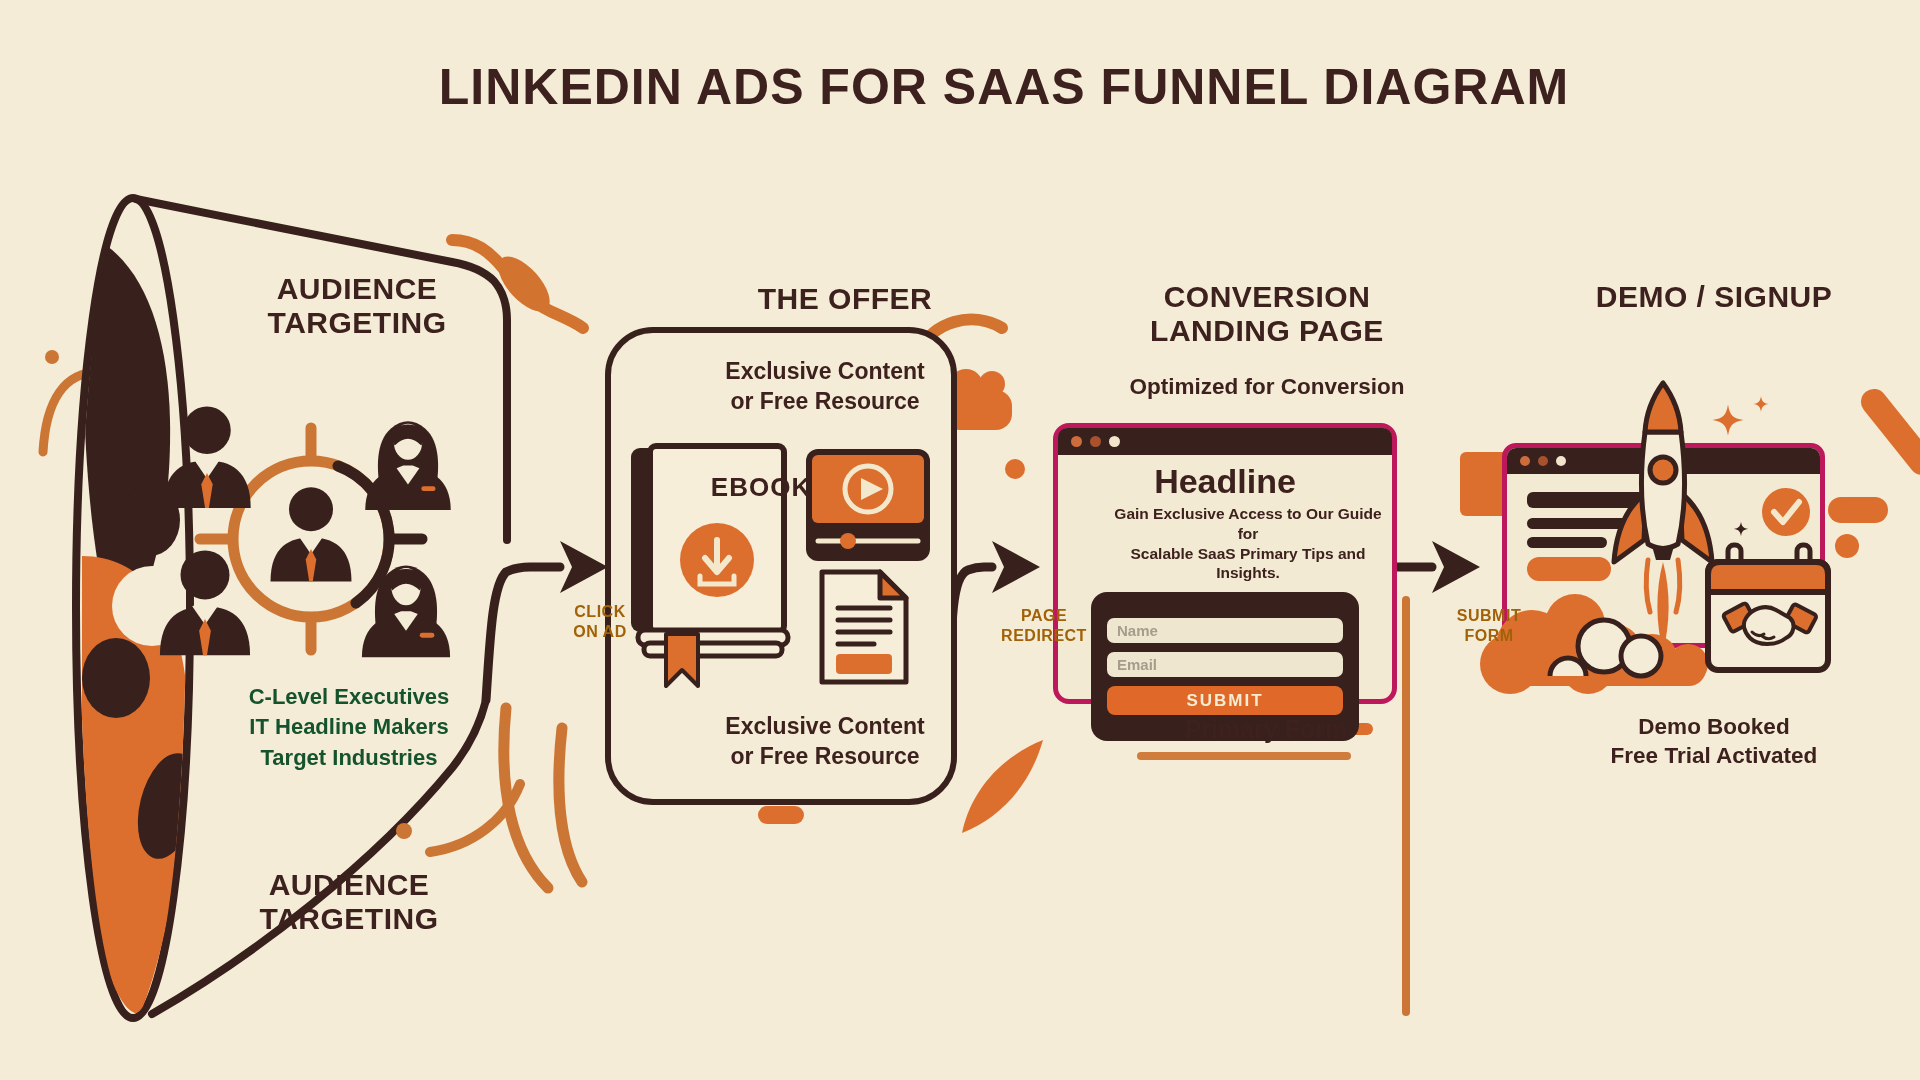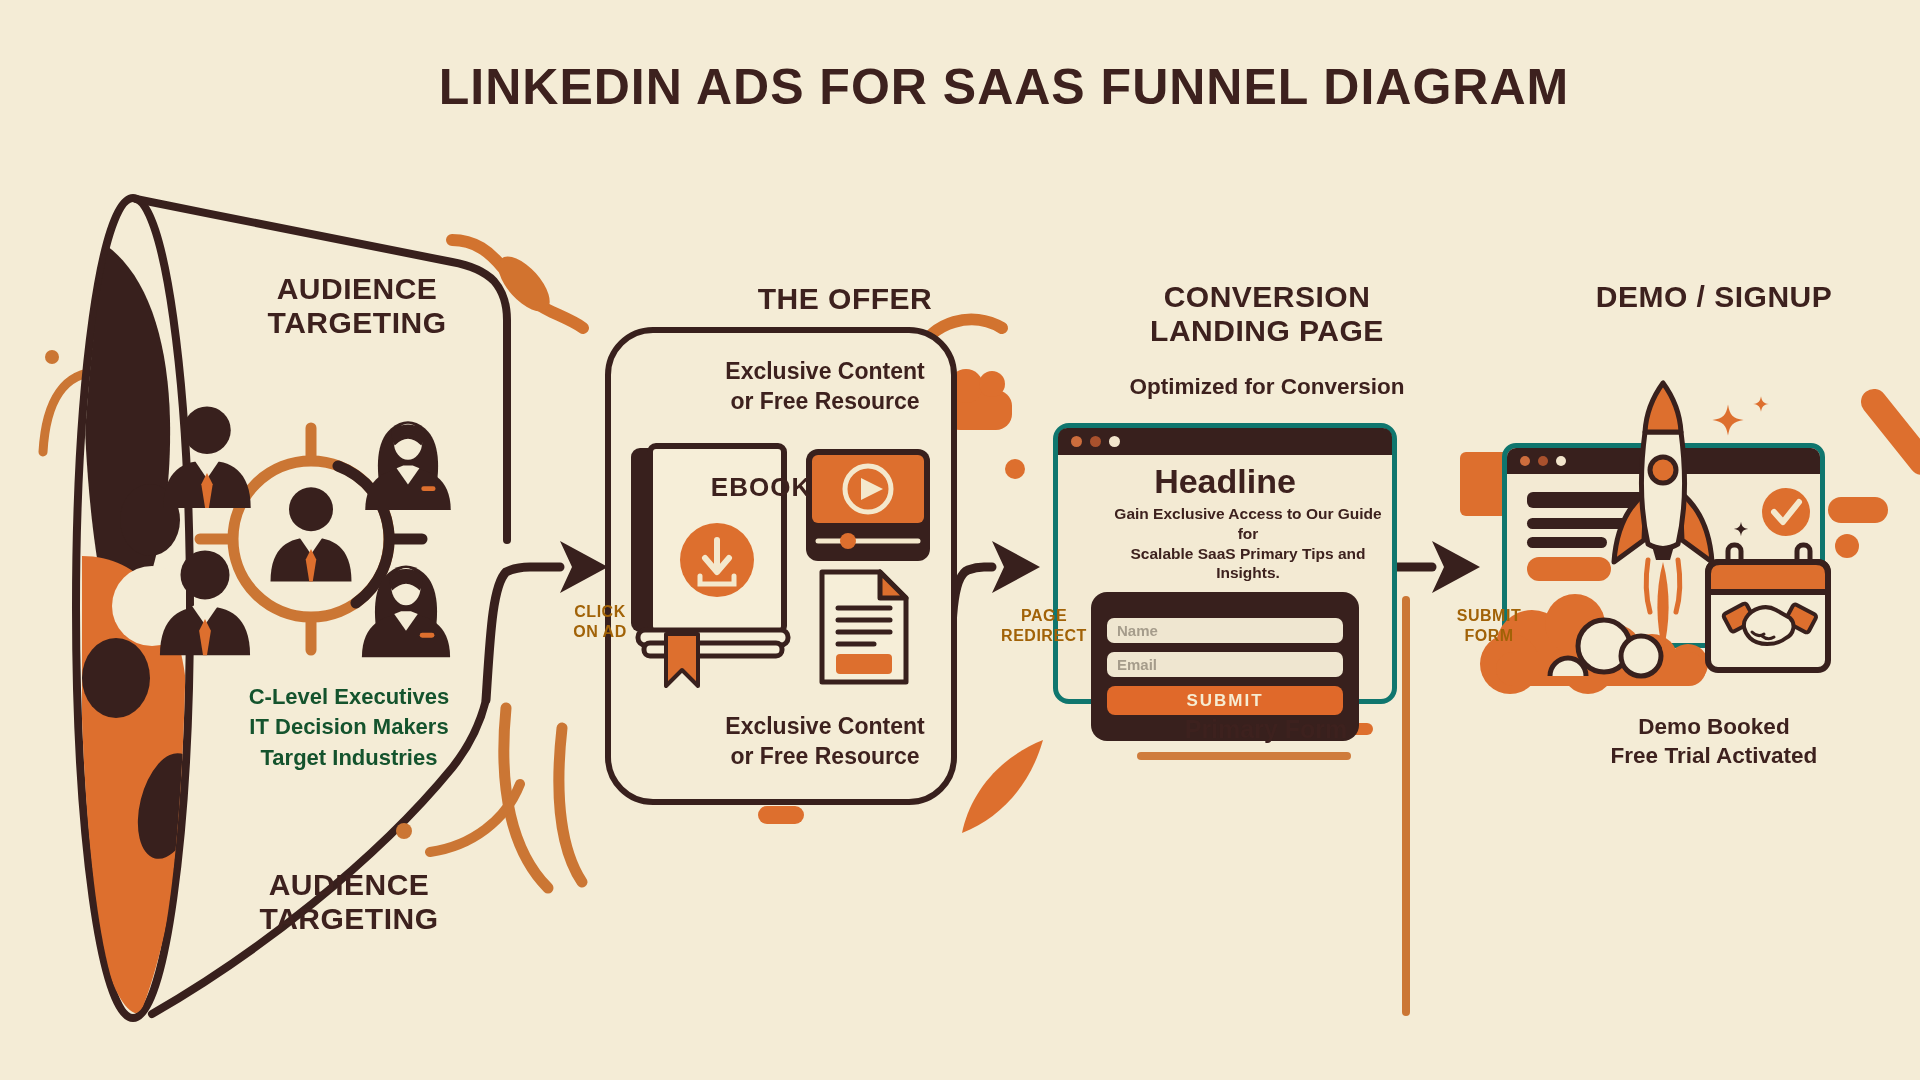--- a/index.html
+++ b/index.html
@@ -11,21 +11,21 @@
   .ttl{font-size:50px;font-weight:800;letter-spacing:1px;color:#3d211e;}
   .h-sec{font-size:30px;font-weight:800;line-height:1.13;letter-spacing:.5px;color:#3d211e;}
   .cap{font-size:23px;font-weight:700;line-height:1.3;color:#3d211e;}
   .body-lines{font-size:22px;font-weight:700;line-height:1.38;color:#14532d;}
   .arrow-lbl{font-size:16px;font-weight:800;line-height:1.25;letter-spacing:.5px;color:#a16207;}
   .ebook-lbl{font-size:26px;font-weight:800;letter-spacing:1px;color:#3d211e;}
   svg.layer{position:absolute;left:0;top:0;width:1920px;height:1080px;}
   #base-art{z-index:1;} .html-ui{z-index:2;} #icon-art{z-index:3;} .txt{z-index:4;padding-left:44px;}
 
   
-  .window{position:absolute;background:#f3ead3;border:5px solid #0f766e;border-radius:16px;
+  .window{position:absolute;background:#f3ead3;border:5px solid #be185d;border-radius:16px;
           box-sizing:border-box;overflow:visible;}
   .titlebar{height:27px;background:#38201d;border-radius:9px 9px 0 0;display:flex;
             align-items:center;gap:8px;padding:0 13px;}
   .dot{width:11px;height:11px;border-radius:50%;}
   .d1{background:#cd6d3d;} .d2{background:#a9512d;} .d3{background:#f2e5cc;}
 
   
   .headline{font-size:34px;font-weight:800;margin-top:7px;color:#3d211e;}
   .desc{font-size:15.5px;font-weight:800;line-height:1.28;margin-top:3px;color:#3d211e;padding-left:46px;}
   .form{margin:9px auto 0;width:268px;background:#38201d;border-radius:16px;
@@ -269,21 +269,21 @@
 </svg>
 
 <div class="abs txt ttl center" style="left:0;top:58px;width:1920px;">LINKEDIN ADS FOR SAAS FUNNEL DIAGRAM</div>
 
 <div class="abs txt h-sec center" style="left:150px;top:272px;width:326px;">
   <div>AUDIENCE</div>
   <div>TARGETING</div>
 </div>
 <div class="abs txt body-lines center" style="left:135px;top:682px;width:340px;">
   <div>C-Level Executives</div>
-  <div>IT Decision Makers</div>
+  <div>IT Headline Makers</div>
   <div>Target Industries</div>
 </div>
 <div class="abs txt h-sec center" style="left:140px;top:868px;width:330px;">
   <div>AUDIENCE</div>
   <div>TARGETING</div>
 </div>
 
 <div class="abs txt arrow-lbl center" style="left:501px;top:602px;width:110px;">
   <div>CLICK</div>
   <div>ON AD</div>

